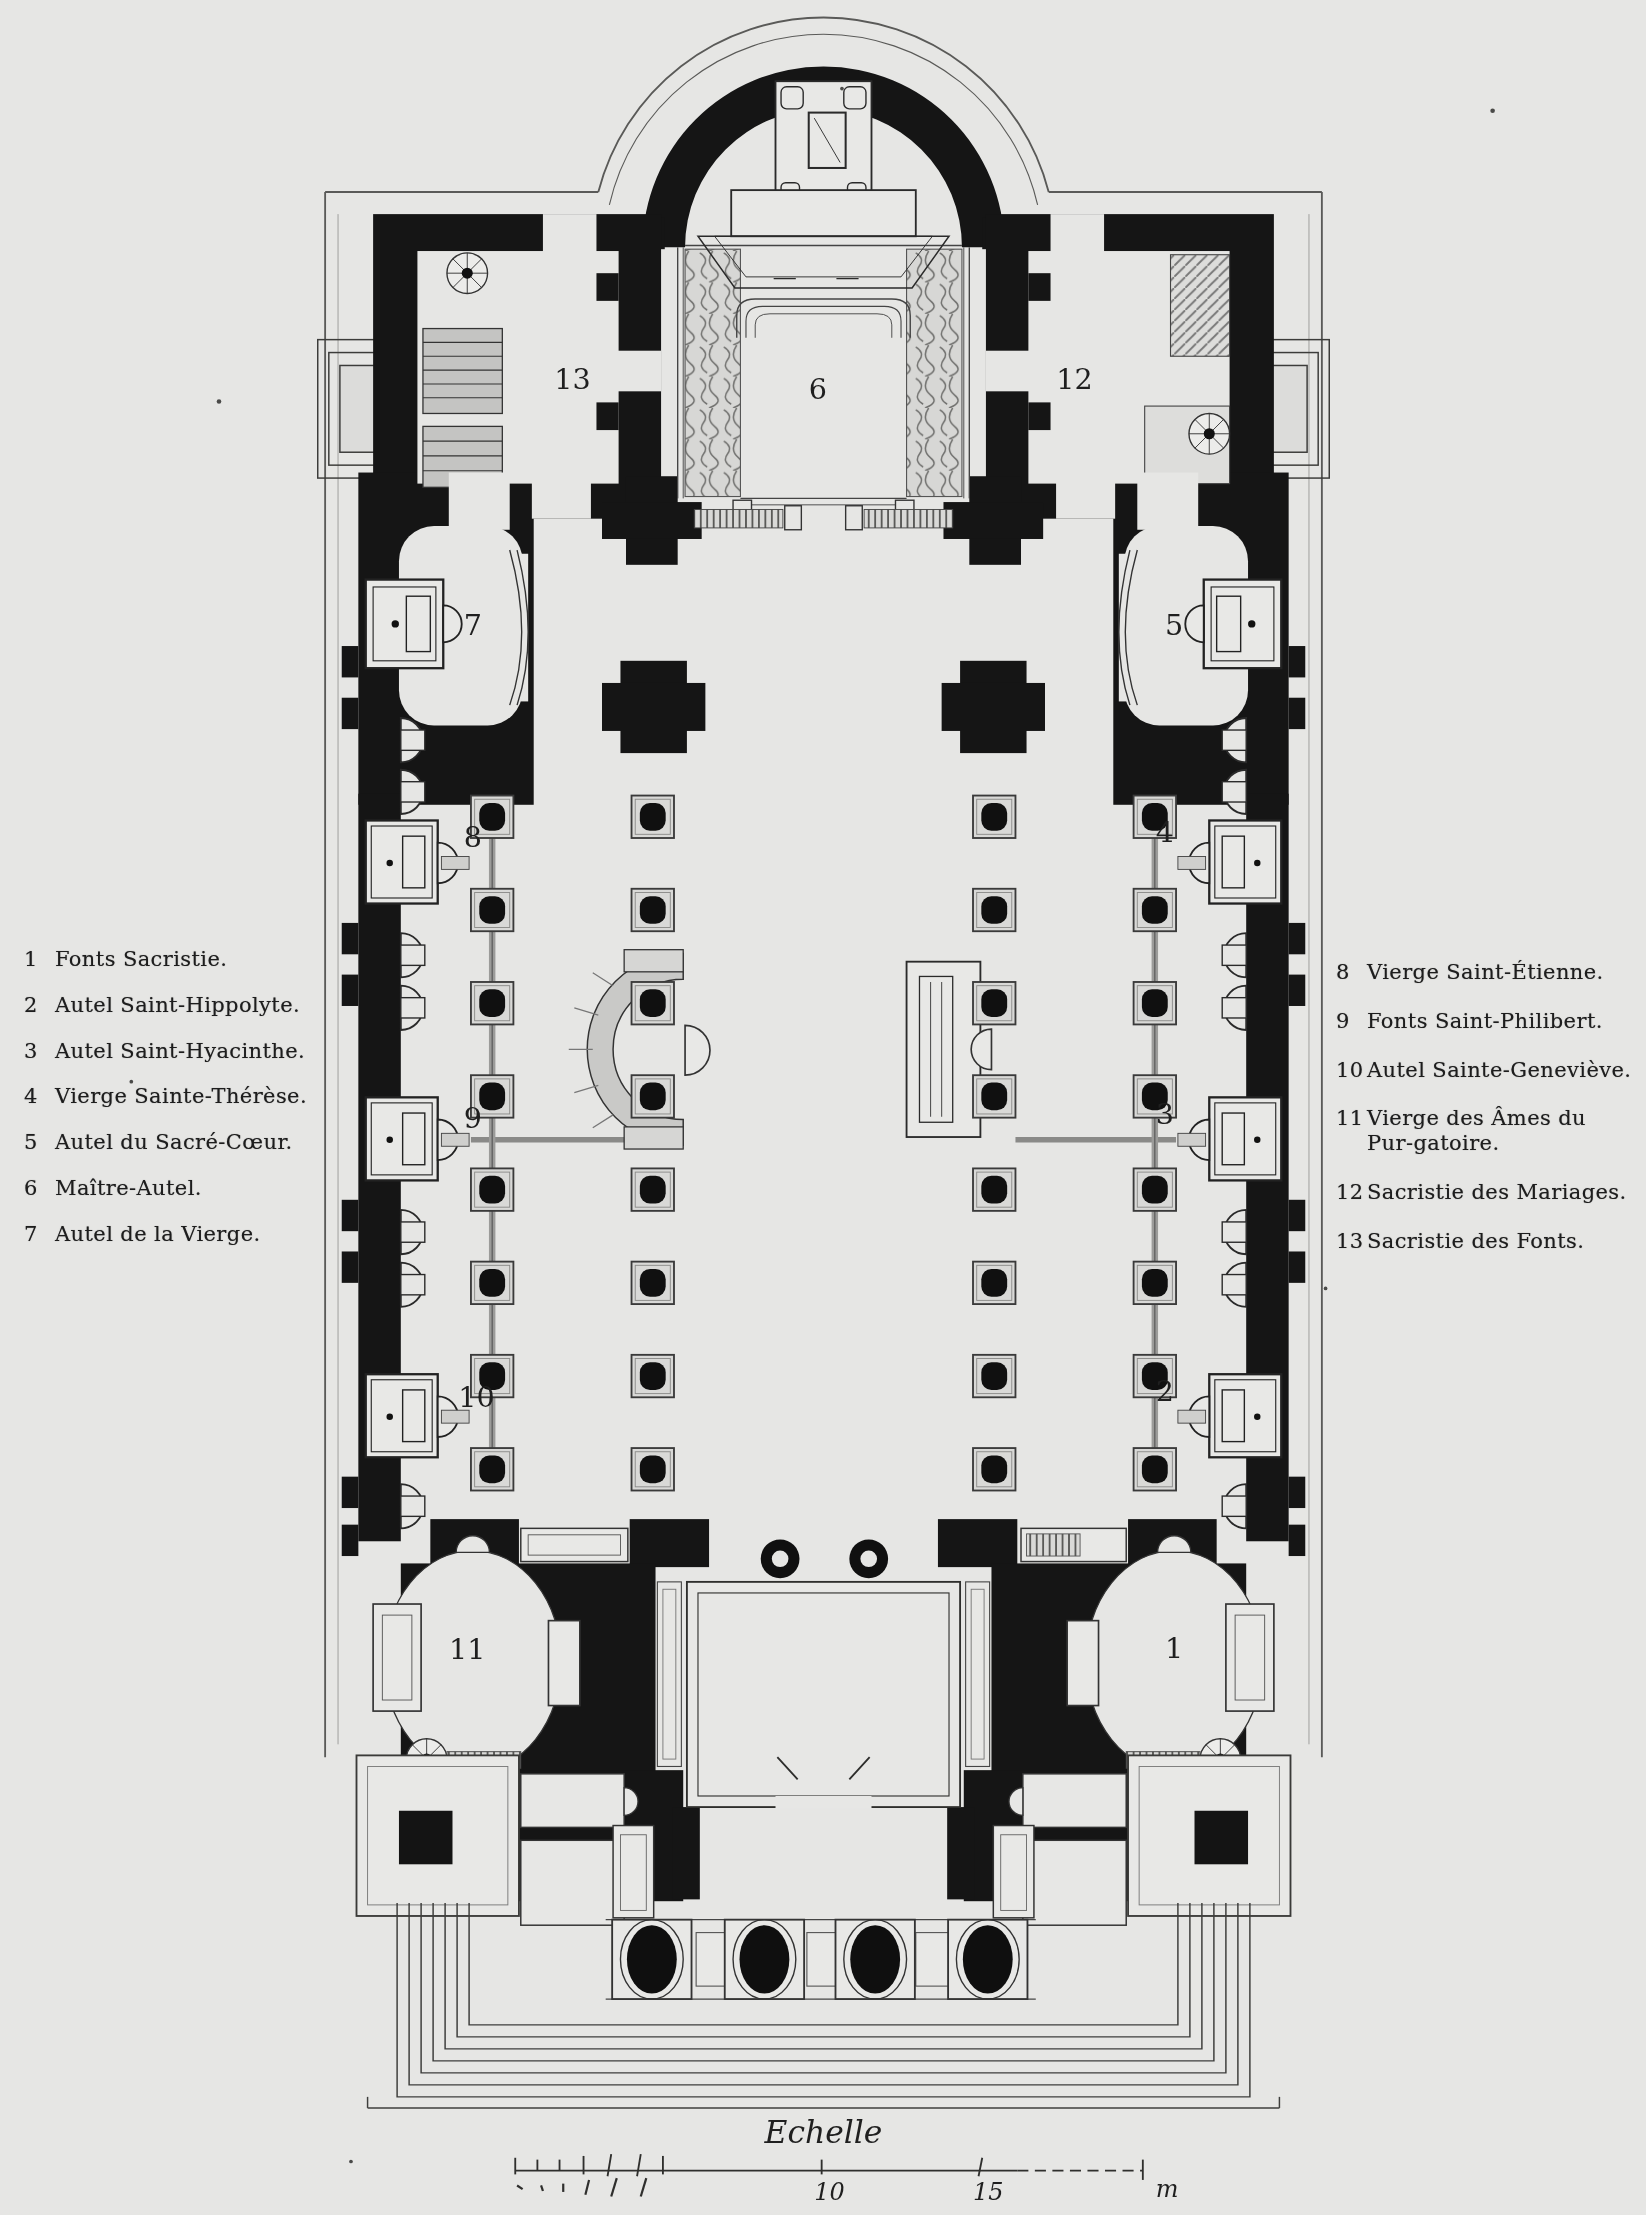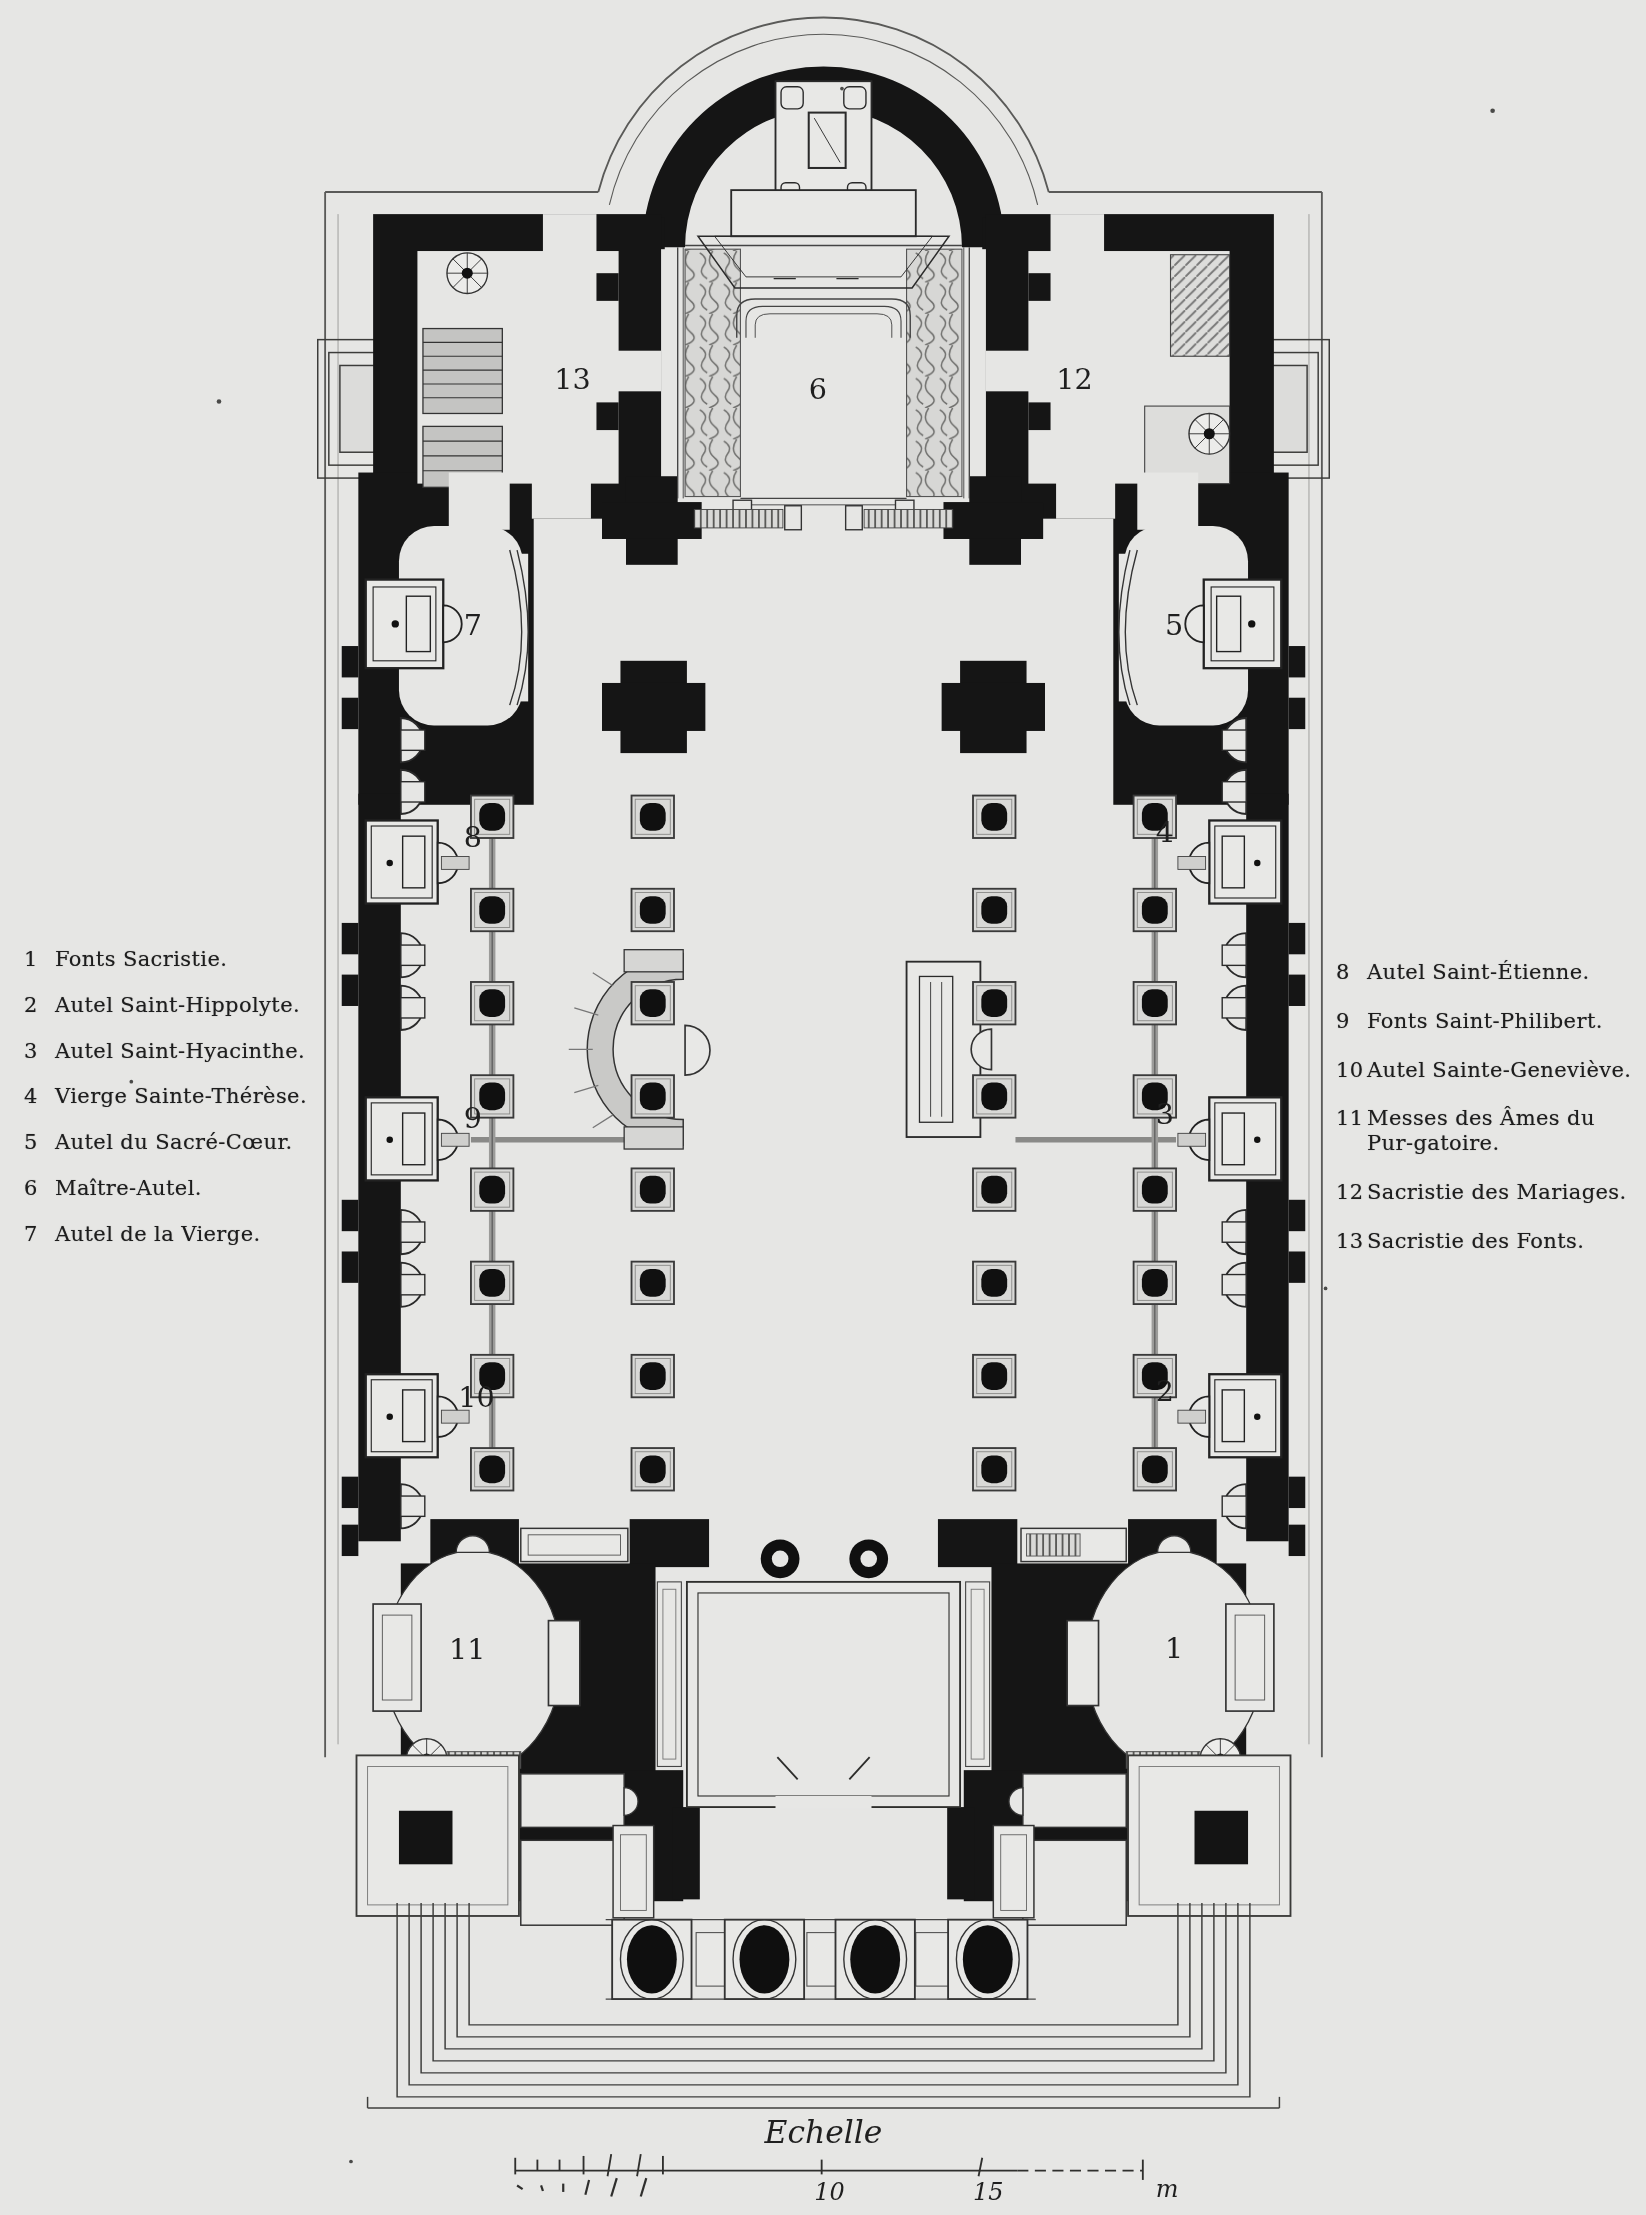--- a/index.html
+++ b/index.html
@@ -502,33 +502,33 @@
   </div>
   <div class="row">
     <span class="num">7</span>
     <span class="lab">Autel de la Vierge.</span>
   </div>
 </div>
 
 <div id="legend-right" class="legend">
   <div class="row">
     <span class="num">8</span>
-    <span class="lab">Autel Saint-Étienne.</span>
+    <span class="lab">Vierge Saint-Étienne.</span>
   </div>
   <div class="row">
     <span class="num">9</span>
     <span class="lab">Fonts Saint-Philibert.</span>
   </div>
   <div class="row">
     <span class="num">10</span>
     <span class="lab">Autel Sainte-Geneviève.</span>
   </div>
   <div class="row">
     <span class="num">11</span>
-    <span class="lab">Messes des Âmes du Pur-gatoire.</span>
+    <span class="lab">Vierge des Âmes du Pur-gatoire.</span>
   </div>
   <div class="row">
     <span class="num">12</span>
     <span class="lab">Sacristie des Mariages.</span>
   </div>
   <div class="row">
     <span class="num">13</span>
     <span class="lab">Sacristie des Fonts.</span>
   </div>
 </div>

